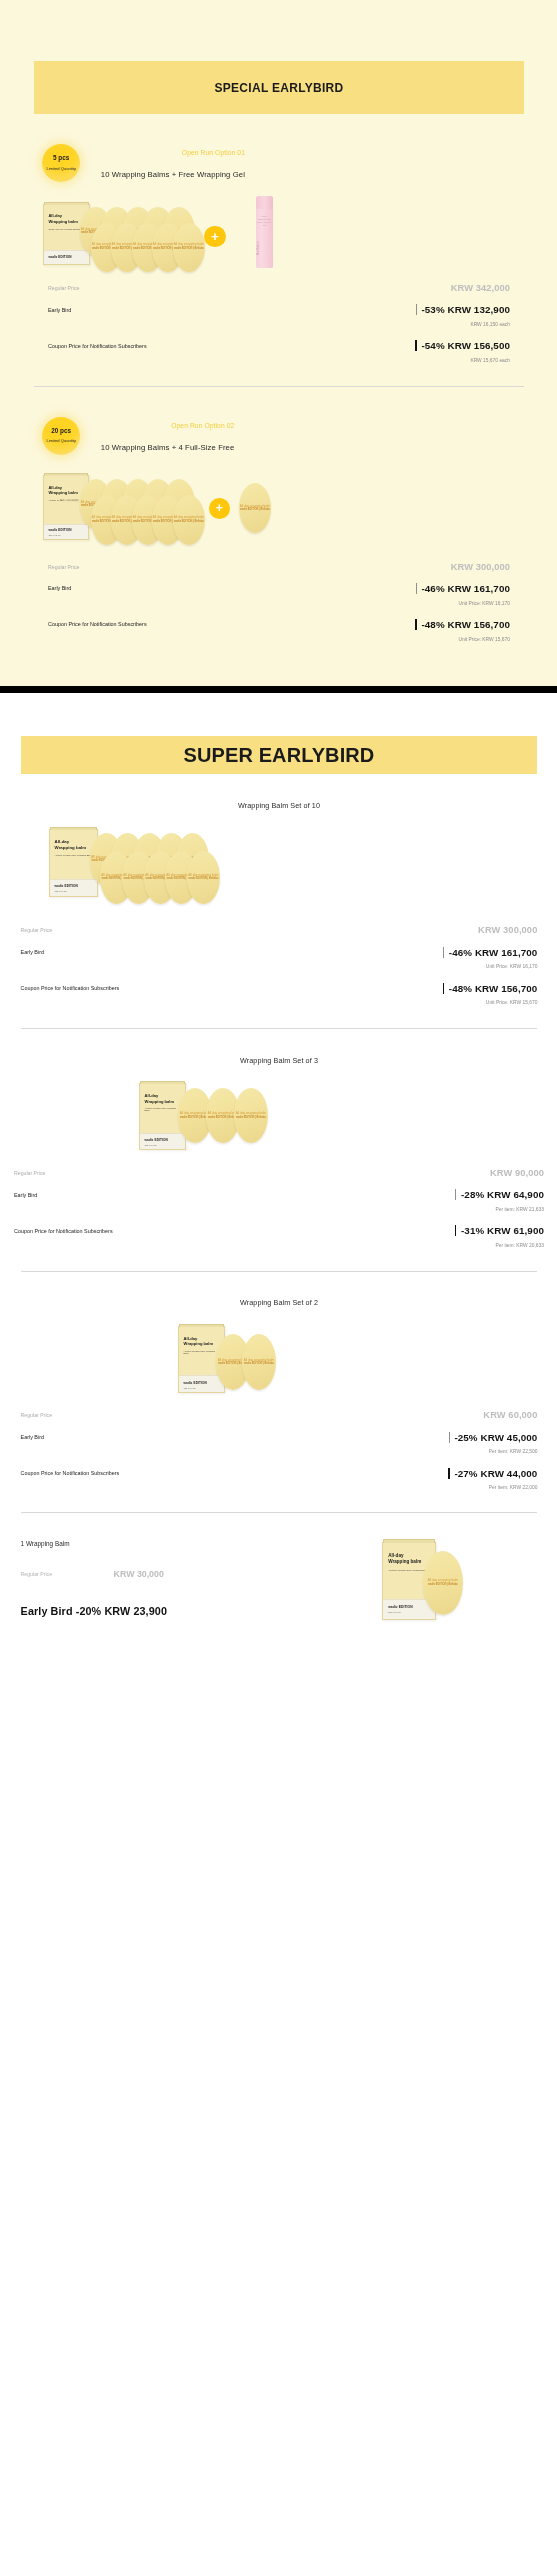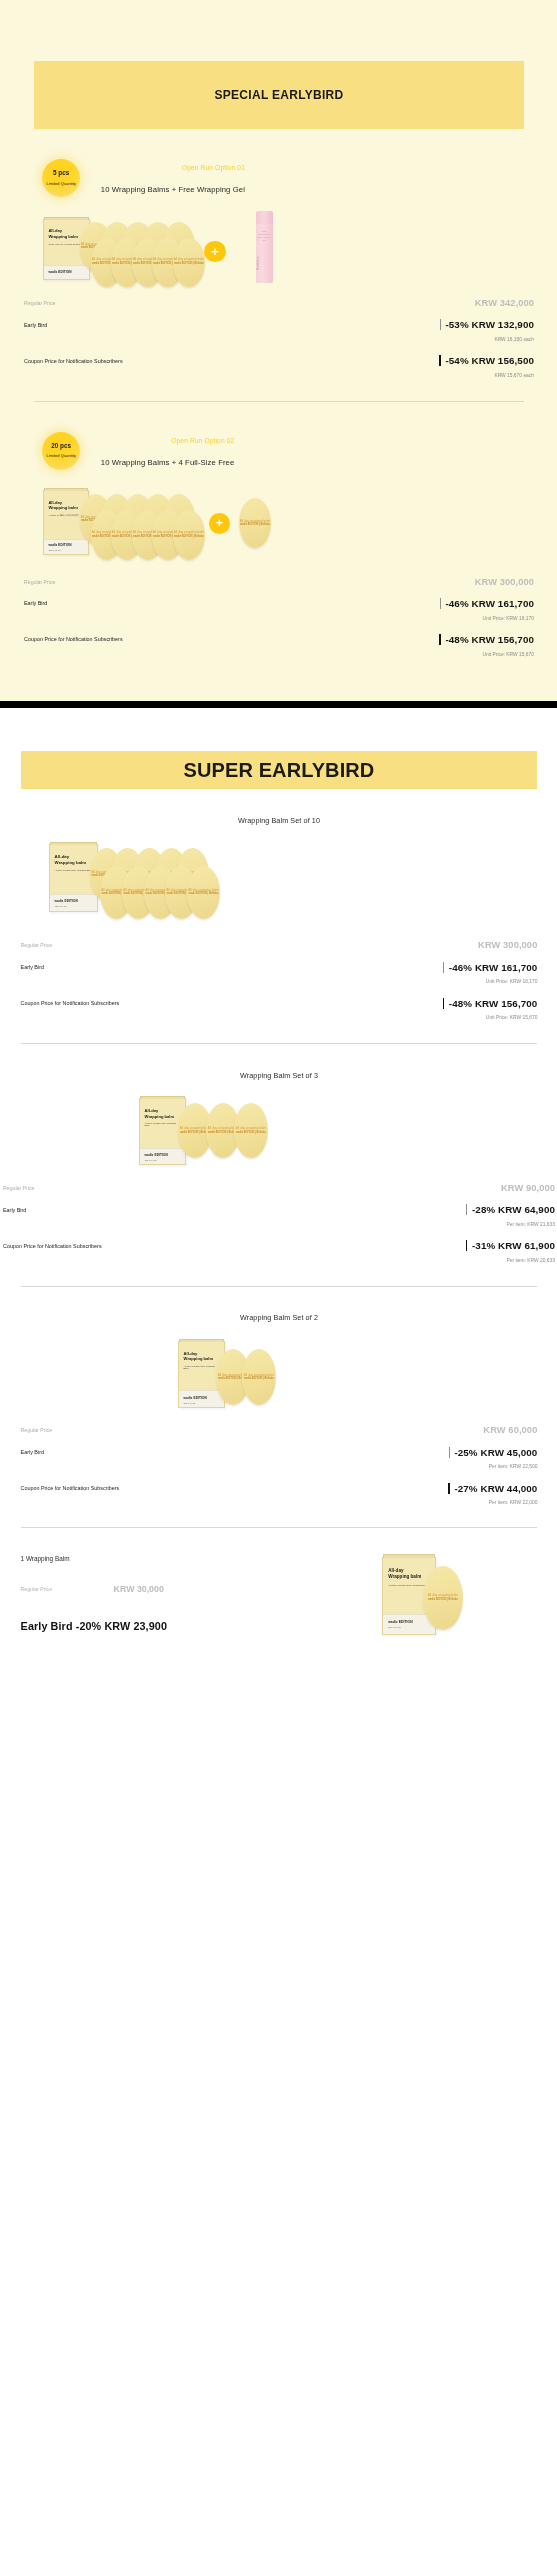--- a/index.html
+++ b/index.html
@@ -10,21 +10,21 @@
     color:#1a1a1a;
     -webkit-font-smoothing:antialiased;
   }
   .page{width:558px;position:relative;overflow:hidden;}
 
   
   .sec-special{background:#FCF8DC;padding:0 0 14.4px 0;}
   .banner-wrap{padding:61px 34px 0 34px;}
   .banner{
     background:#F7DF82;
-    height:68px;
+    height:53px;
     display:flex;align-items:center;justify-content:center;
   }
   .banner-title{
     font-size:12px;font-weight:bold;letter-spacing:0.3px;color:#1b1b1b;
     font-family:"Liberation Sans", sans-serif;
   }
   .banner-title.big{font-size:20px;letter-spacing:0.1px;}
 
   .offer{padding:0 34px;}
   .offer-head{display:flex;align-items:flex-start;padding-top:30px;}
@@ -80,21 +80,21 @@
   }
   .tube .cap{position:absolute;top:0;left:0;right:0;height:12.4px;
     background:linear-gradient(90deg,#F3C7D3,#F8D5DE,#EFBECC);border-radius:2.6px 2.6px 0 0;}
   .tube .t-txt{position:absolute;top:18.5px;left:0;right:0;text-align:center;
     font-size:2.1px;color:#C99AA8;line-height:1.5;}
   .tube .t-brand{position:absolute;bottom:8.2px;left:0;right:0;text-align:center;
     font-size:3.6px;color:#C79AA7;letter-spacing:0.3px;
     writing-mode:vertical-rl;transform:rotate(180deg);margin:0 auto;height:24px;}
 
   
-  .prices{padding:0 24px;}
+  .prices{padding:0 48px;}
   .prow{display:flex;align-items:center;justify-content:space-between;}
   .prow.reg{margin-top:17.5px;}
   .p-label{font-size:5.2px;color:#adadad;}
   .p-reg{font-size:9.3px;color:#bdbdbd;font-weight:bold;letter-spacing:0.1px;}
   .prow.deal{margin-top:11.3px;}
   .d-label{font-size:5.4px;color:#232323;}
   .d-right{display:flex;align-items:stretch;}
   .d-bar{width:1px;background:#8f8f8f;margin-right:4.6px;}
   .d-bar.dark{background:#111;width:1.5px;}
   .d-price{font-size:9.8px;font-weight:bold;color:#141414;letter-spacing:0.1px;
@@ -469,21 +469,21 @@
         <div class="patch" style="left:206px;top:8.2px;width:34px;height:55px;">
           <div class="p1">All day wrapping balm</div>
           <div class="p2">wadiz EDITION | Bellabo</div>
         </div>
         <div class="patch" style="left:234px;top:8.2px;width:34px;height:55px;">
           <div class="p1">All day wrapping balm</div>
           <div class="p2">wadiz EDITION | Bellabo</div>
         </div>
       </div>
 
-      <div class="prices" style="padding:0 3px;">
+      <div class="prices" style="padding:0 14px;">
         <div class="prow reg">
           <span class="p-label">Regular Price</span>
           <span class="p-reg">KRW 90,000</span>
         </div>
         <div class="prow deal">
           <span class="d-label">Early Bird</span>
           <span class="d-right">
             <span class="d-bar"></span>
             <span class="d-price">-28% KRW 64,900</span>
           </span>

